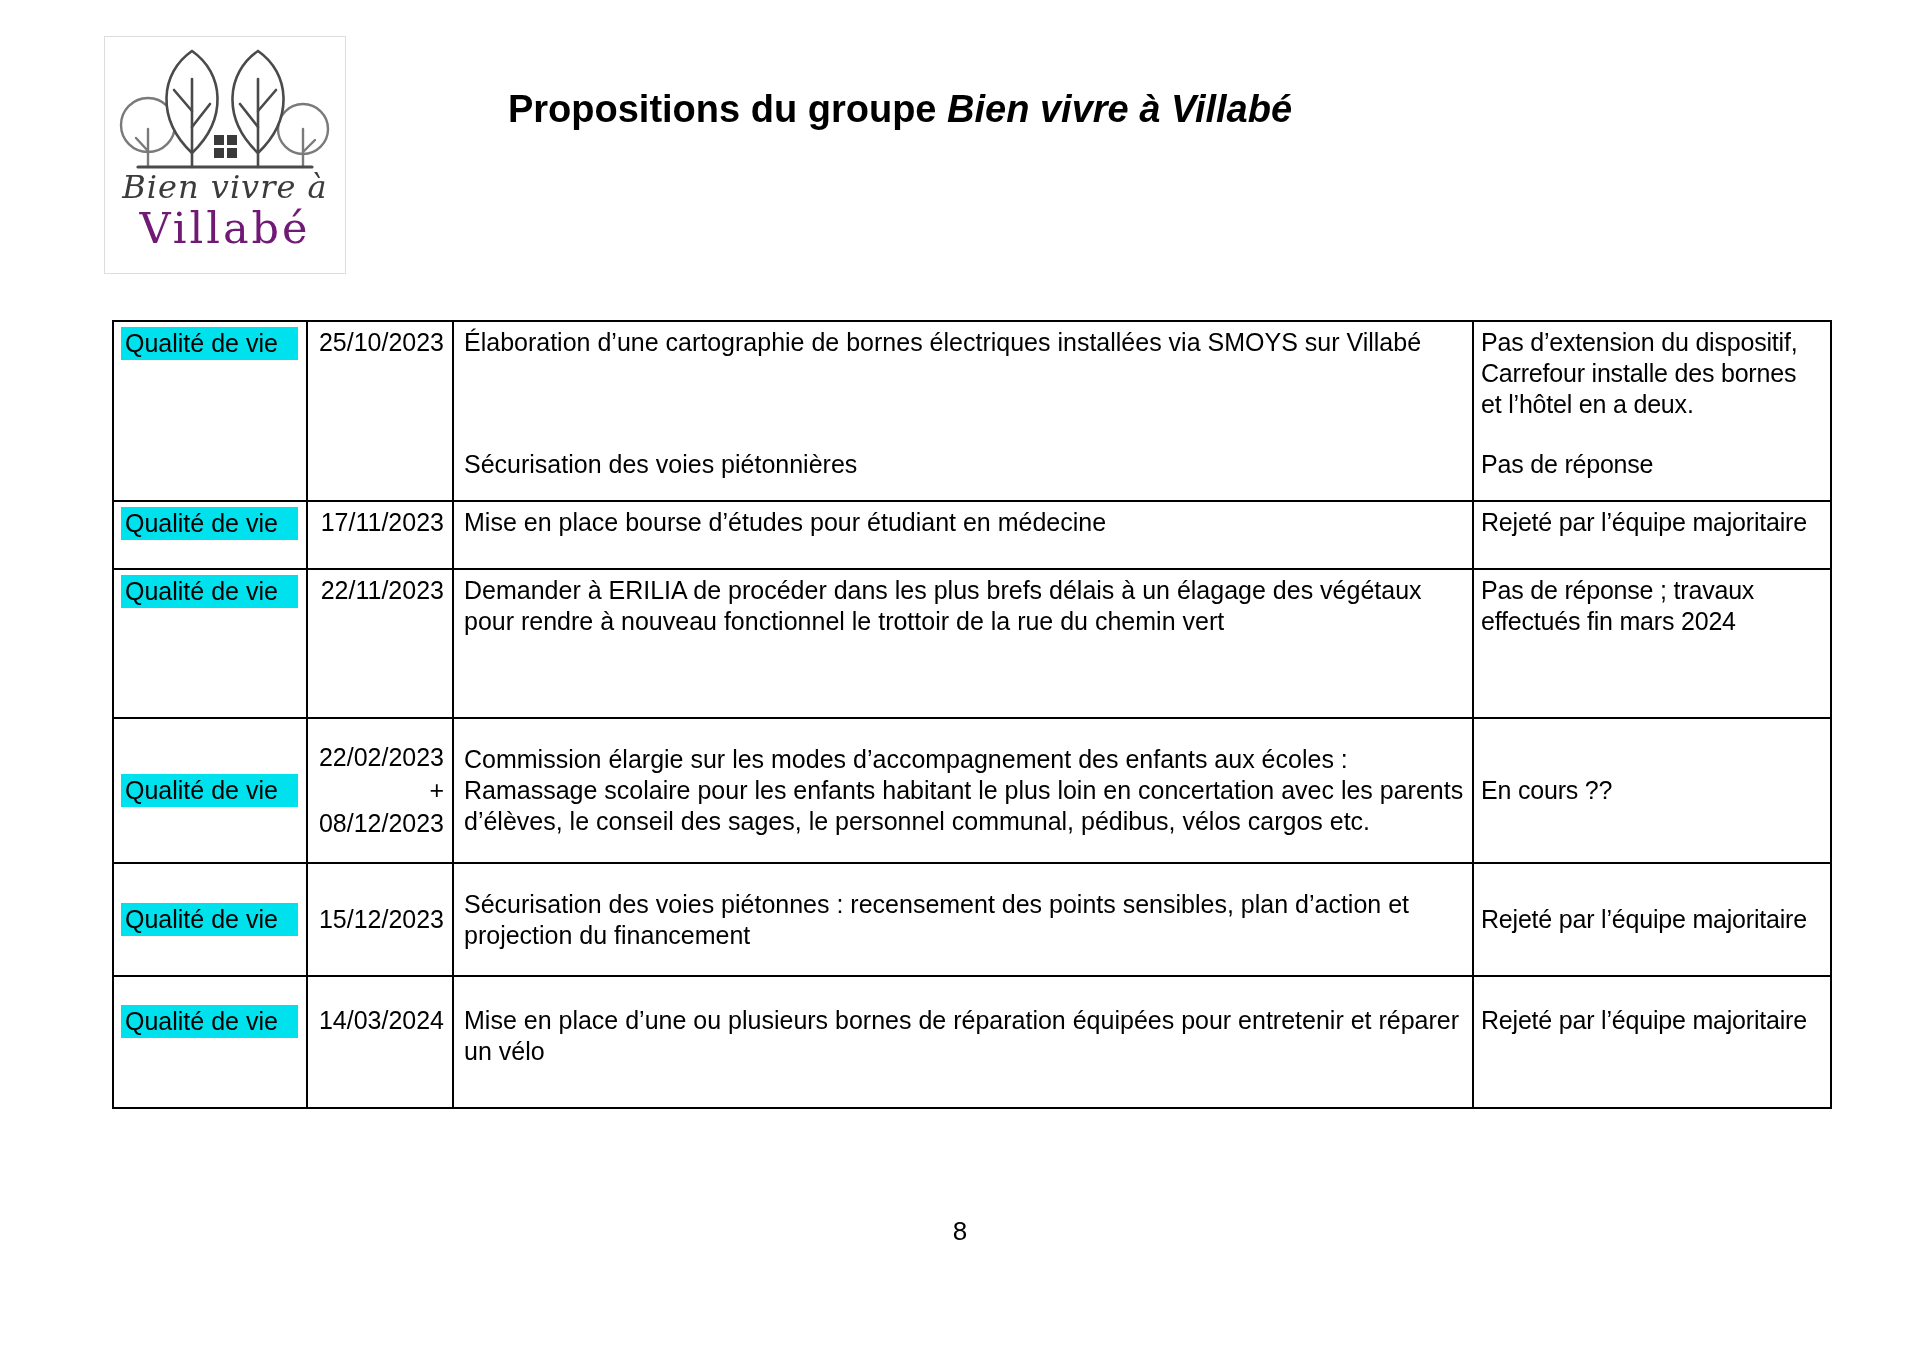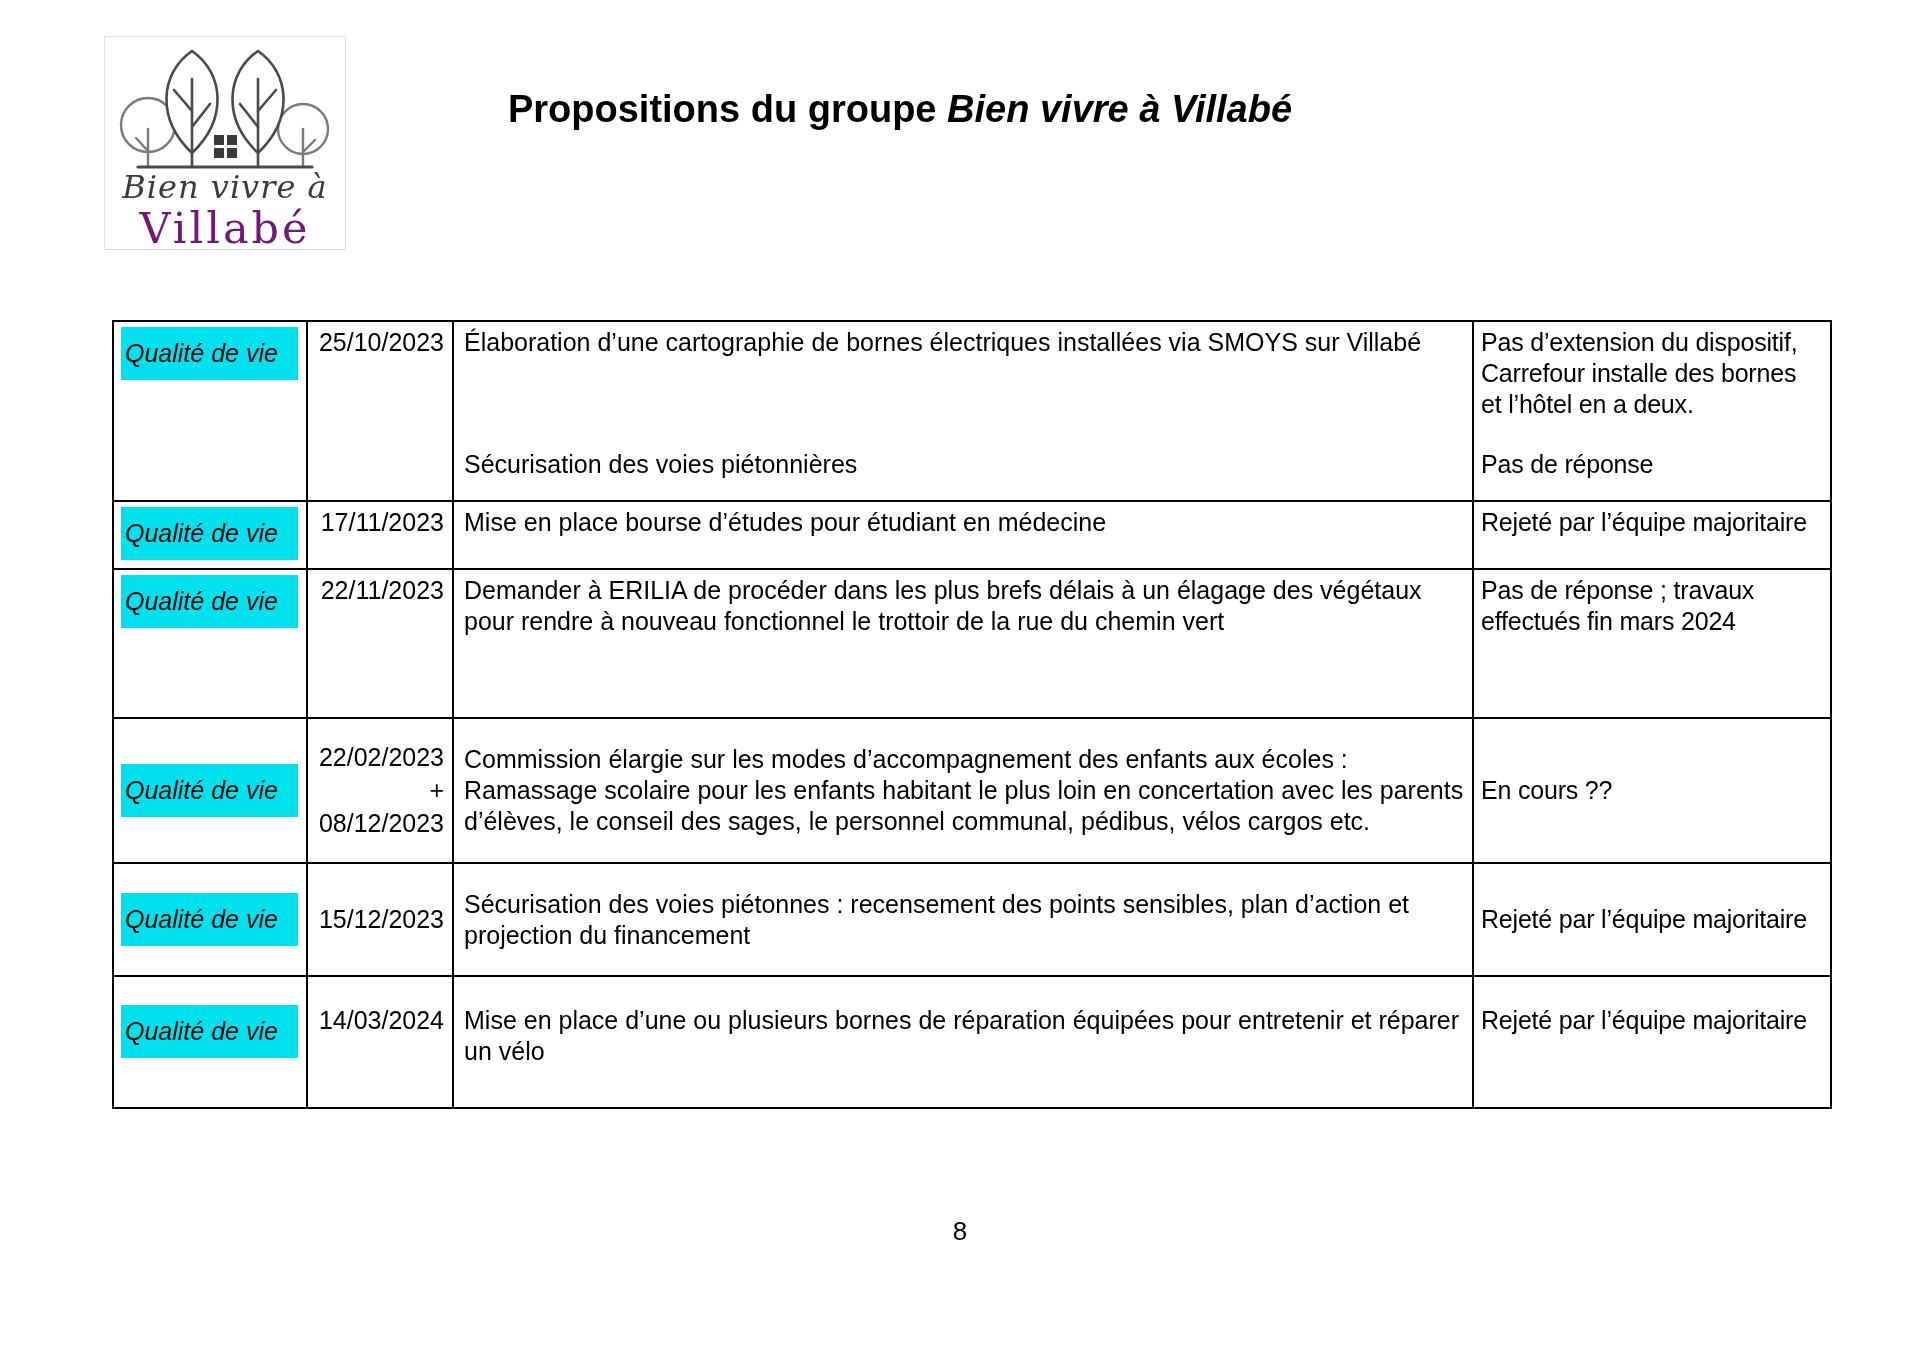--- a/index.html
+++ b/index.html
@@ -2,21 +2,21 @@
 <html><head>
 <meta charset="utf-8">
 <style>
   html,body{margin:0;padding:0;background:#ffffff;}
   .page{
     position:relative;width:1920px;height:1358px;background:#fff;
     font-family:"Liberation Sans","DejaVu Sans",sans-serif;color:#000;overflow:hidden;
   }
   
   .logo{
-    position:absolute;left:104px;top:36px;width:242px;height:214px;
+    position:absolute;left:104px;top:36px;width:242px;height:238px;
     border:1px solid #ddd;box-sizing:border-box;text-align:center;padding-top:8px;background:#fff;
   }
   .logo svg{display:block;margin:0 auto;}
   .logo-script{
     font-family:"DejaVu Serif","Liberation Serif",serif;font-style:italic;
     font-size:32px;color:#3b3b3b;line-height:36px;margin-top:-6px;letter-spacing:1px;
   }
   .logo-town{
     font-family:"DejaVu Serif","Liberation Serif",serif;
     font-size:43px;color:#701a75;line-height:46px;letter-spacing:3px;
@@ -38,21 +38,21 @@
   .prop-cell{padding:5px 8px 5px 10px;}
   .resp-cell{padding:5px 12px 5px 7px;letter-spacing:-0.2px;}
   tr.valign-middle .cell{vertical-align:middle;margin-top:28px;}
   .row-0{height:180px;}
   .row-1{height:68px;}
   .row-2{height:149px;}
   .row-3{height:145px;}
   .row-4{height:113px;}
   .row-5{height:132px;}
   .row-5 .cell{padding-top:28px;}
-  .hl{display:block;padding:11px 4px;font-style:italic;}
+  .hl{display:block;padding:1px 4px;}
   .para{margin:0;}
   .bottom-anchored{position:absolute;bottom:20px;}
   .prop-cell .bottom-anchored{left:10px;right:8px;}
   .resp-cell .bottom-anchored{left:7px;right:2px;}
   .date-line{white-space:nowrap;text-align:right;}
   .row-3 .date-line{line-height:33px;}
   
   .page-number{position:absolute;top:1216px;left:0;width:100%;text-align:center;font-size:26px;}
 </style>
 </head>

